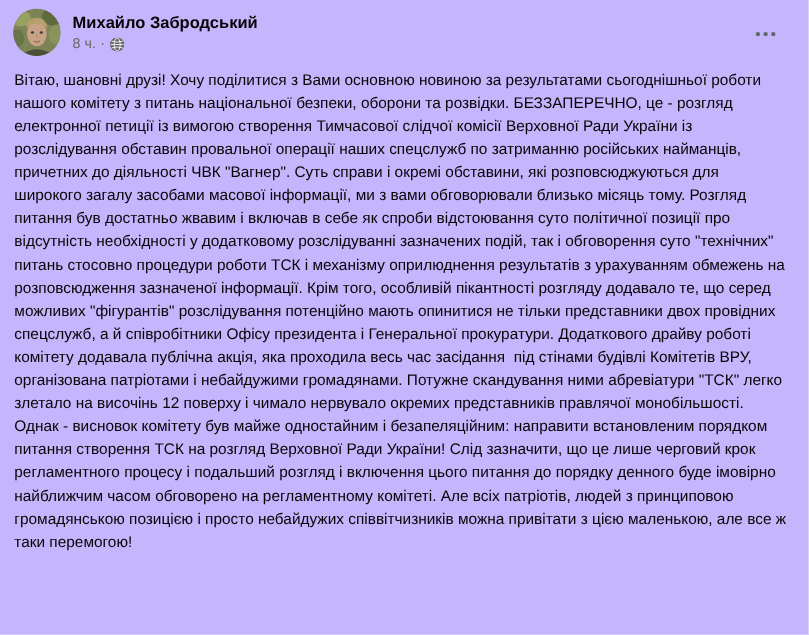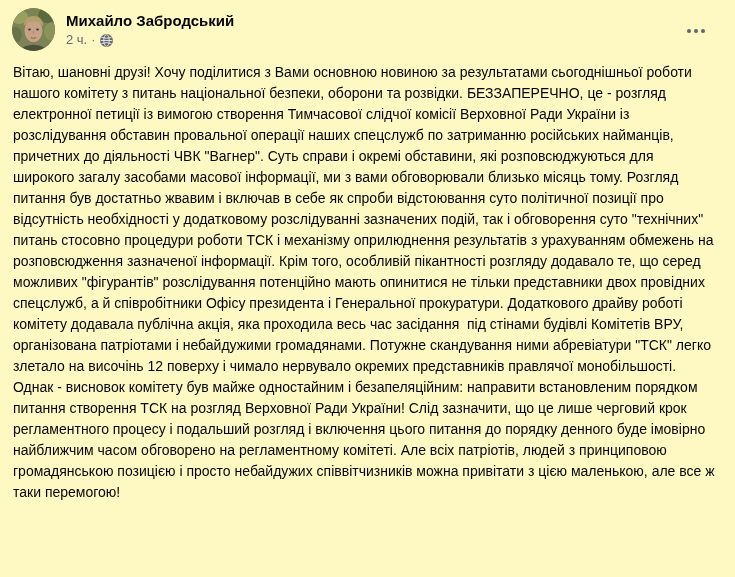--- a/index.html
+++ b/index.html
@@ -7,21 +7,21 @@
     padding: 0;
     background: #ffffff;
     width: 735px;
     height: 577px;
     overflow: hidden;
     font-family: "Liberation Sans", sans-serif;
   }
   .post {
     width: 735px;
     height: 577px;
-    background: #fef9c3;
+    background: #c4b5fd;
     box-sizing: border-box;
   }
   .post-header {
     display: flex;
     align-items: flex-start;
     padding: 8px 12px 0 12px;
   }
   .avatar {
     width: 43px;
     height: 43px;
@@ -118,21 +118,21 @@
           </g>
         </svg>
       </span>
     </div>
 
     <div class="header-text">
       <div>
         <span class="author-name">Михайло Забродський</span>
       </div>
       <div class="post-meta">
-        <span class="timestamp">2 ч.</span>
+        <span class="timestamp">8 ч.</span>
         <span class="meta-sep">·</span>
         <span class="globe-wrap">
           <svg width="13" height="13" viewBox="0 0 16 16">
             <circle cx="8" cy="8" r="8" fill="#65676B"></circle>
             <g stroke="#ffffff" stroke-width="1.1" fill="none" opacity="0.9">
               <ellipse cx="8" cy="8" rx="3.4" ry="7.2"></ellipse>
               <line x1="0.8" y1="8" x2="15.2" y2="8"></line>
               <path d="M1.8 4.2 Q8 6.4 14.2 4.2"></path>
               <path d="M1.8 11.8 Q8 9.6 14.2 11.8"></path>
             </g>

